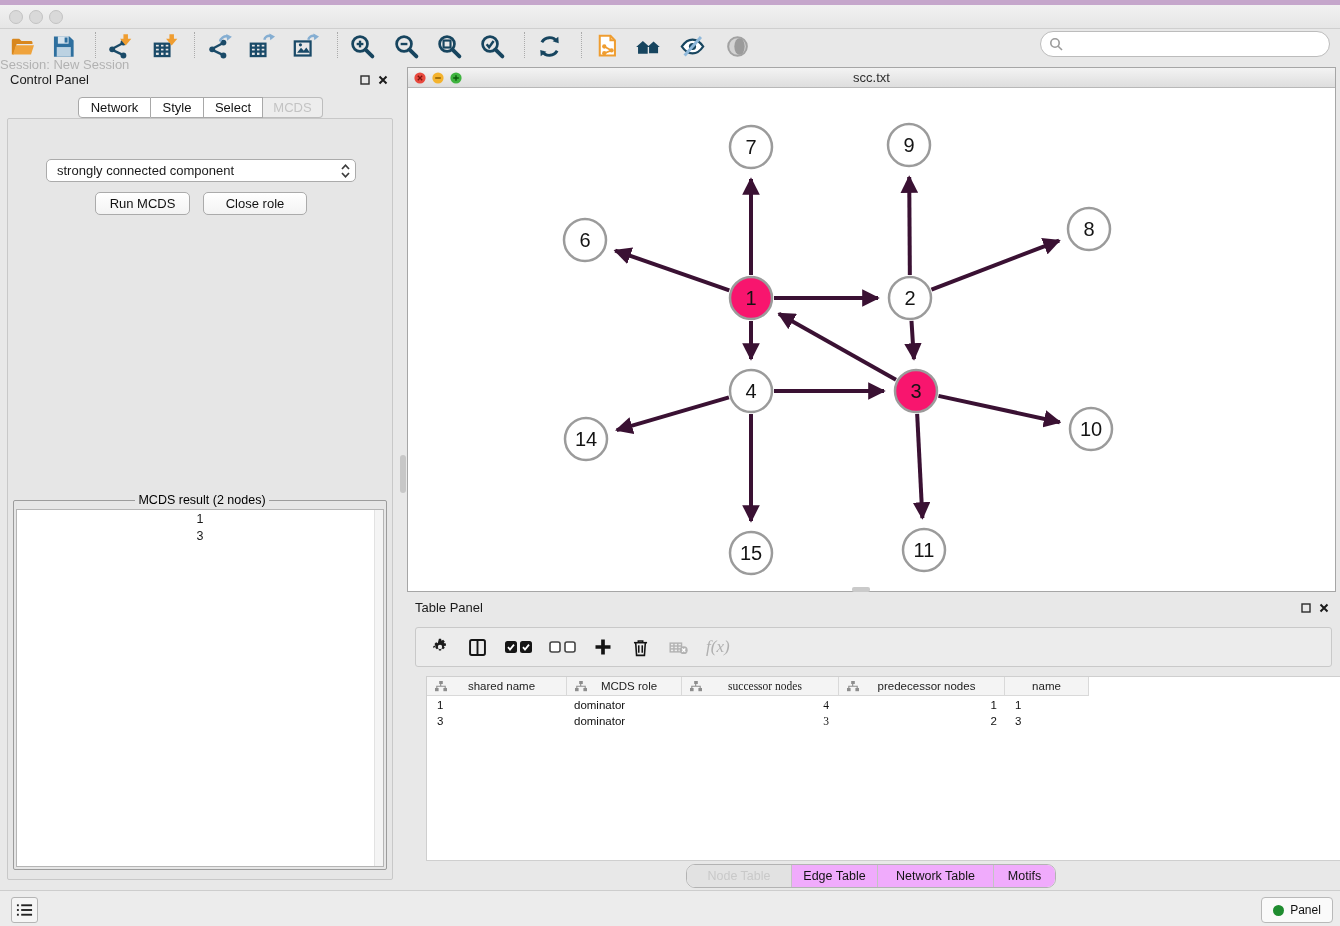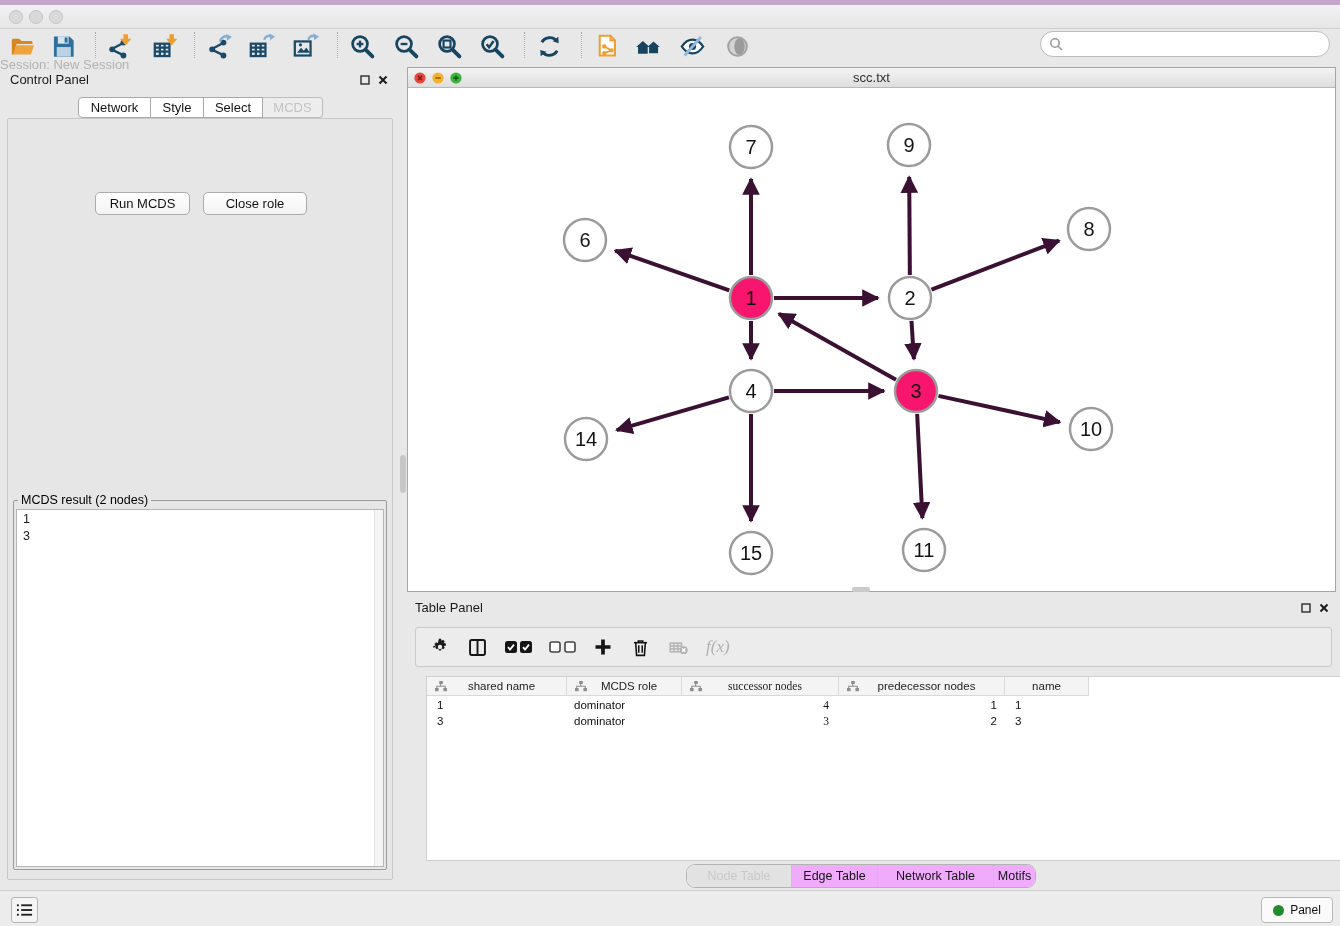--- a/index.html
+++ b/index.html
@@ -42,21 +42,21 @@
            border:1px solid #c8c8c8;border-radius:2px;}
   .opt-label{position:absolute;left:0;right:0;top:17px;text-align:center;font-size:13px;}
   .opt-select{position:absolute;left:38px;top:40px;width:310px;height:23px;background:#fff;
               border:1px solid #ababab;border-radius:5px;display:flex;align-items:center;
               padding:0 4px 0 10px;font-size:13px;}
   .opt-select .val{flex:1;}
   .gui-btn{position:absolute;height:23px;background:linear-gradient(#ffffff,#f3f3f3);
            border:1px solid #ababab;border-radius:5px;font-size:13px;text-align:center;
            line-height:21px;color:#111;}
   .result-fieldset{position:absolute;left:5px;right:5px;top:374px;height:377px;margin:0;
-                   border:1px solid #9c9c9c;border-radius:2px;padding:2px;}
+                   border:1px solid #9c9c9c;border-radius:2px;padding:2px;text-align:center;}
   .result-fieldset legend{font-size:12.5px;padding:0 3px;margin-left:2px;color:#000;}
   .result-area{position:relative;width:100%;height:100%;background:#fff;border:1px solid #b5b5b5;
                font-size:12.5px;line-height:17px;padding:1px 6px;overflow:hidden;}
   .result-scroll{position:absolute;right:0;top:0;bottom:0;width:9px;background:#f4f4f4;
                  border-left:1px solid #e2e2e2;}
 
   
   .divider-thumb{position:absolute;left:400px;top:455px;width:6px;height:38px;background:#c7c7c7;border-radius:3px;}
   .net-hthumb{position:absolute;left:852px;top:587px;width:18px;height:5px;background:#cacaca;border-radius:2px;}
 
@@ -295,20 +295,27 @@
           <path d="M1.5 1.5l7 7M8.5 1.5l-7 7" stroke="#1b1b1b" stroke-width="2"></path>
         </svg>
     </div>
     <div class="cp-tabs">
       <div class="cp-tab" style="width:73px">Network</div>
       <div class="cp-tab" style="width:53px">Style</div>
       <div class="cp-tab" style="width:59px">Select</div>
       <div class="cp-tab selected" style="width:60px">MCDS</div>
     </div>
     <div class="cp-body">
+      <div class="opt-select">
+        <span class="val">strongly connected component</span>
+        <svg width="11" height="16" viewBox="0 0 11 16" fill="none" stroke="#3c3c3c" stroke-width="1.7">
+            <path d="M2 6l3.5-3.8L9 6"></path>
+            <path d="M2 10l3.5 3.8L9 10"></path>
+          </svg>
+      </div>
       <div class="gui-btn" style="left:87px;top:73px;width:95px">Run MCDS</div>
       <div class="gui-btn" style="left:195px;top:73px;width:104px">Close role</div>
       <fieldset class="result-fieldset">
         <legend>MCDS result (2 nodes)</legend>
         <div class="result-area">
           <div>1</div>
           <div>3</div>
           <div class="result-scroll"></div>
         </div>
       </fieldset>
@@ -525,21 +532,21 @@
           <div class="td c3">2</div>
           <div class="td c4">3</div>
         </div>
       </div>
     </div>
 
     <div class="tp-tabs">
       <div class="tp-tab selected" style="width:104px">Node Table</div>
       <div class="tp-tab" style="width:86px">Edge Table</div>
       <div class="tp-tab" style="width:116px">Network Table</div>
-      <div class="tp-tab" style="width:42px">Motifs</div>
+      <div class="tp-tab" style="width:62px">Motifs</div>
     </div>
   </div>
 
   <div class="statusbar">
     <div class="list-btn">
       <svg viewBox="0 0 18 14" width="17" height="14" stroke="#222" stroke-width="2">
           <line x1="1" y1="2" x2="3" y2="2"></line>
           <line x1="5.5" y1="2" x2="17" y2="2"></line>
           <line x1="1" y1="7" x2="3" y2="7"></line>
           <line x1="5.5" y1="7" x2="17" y2="7"></line>

